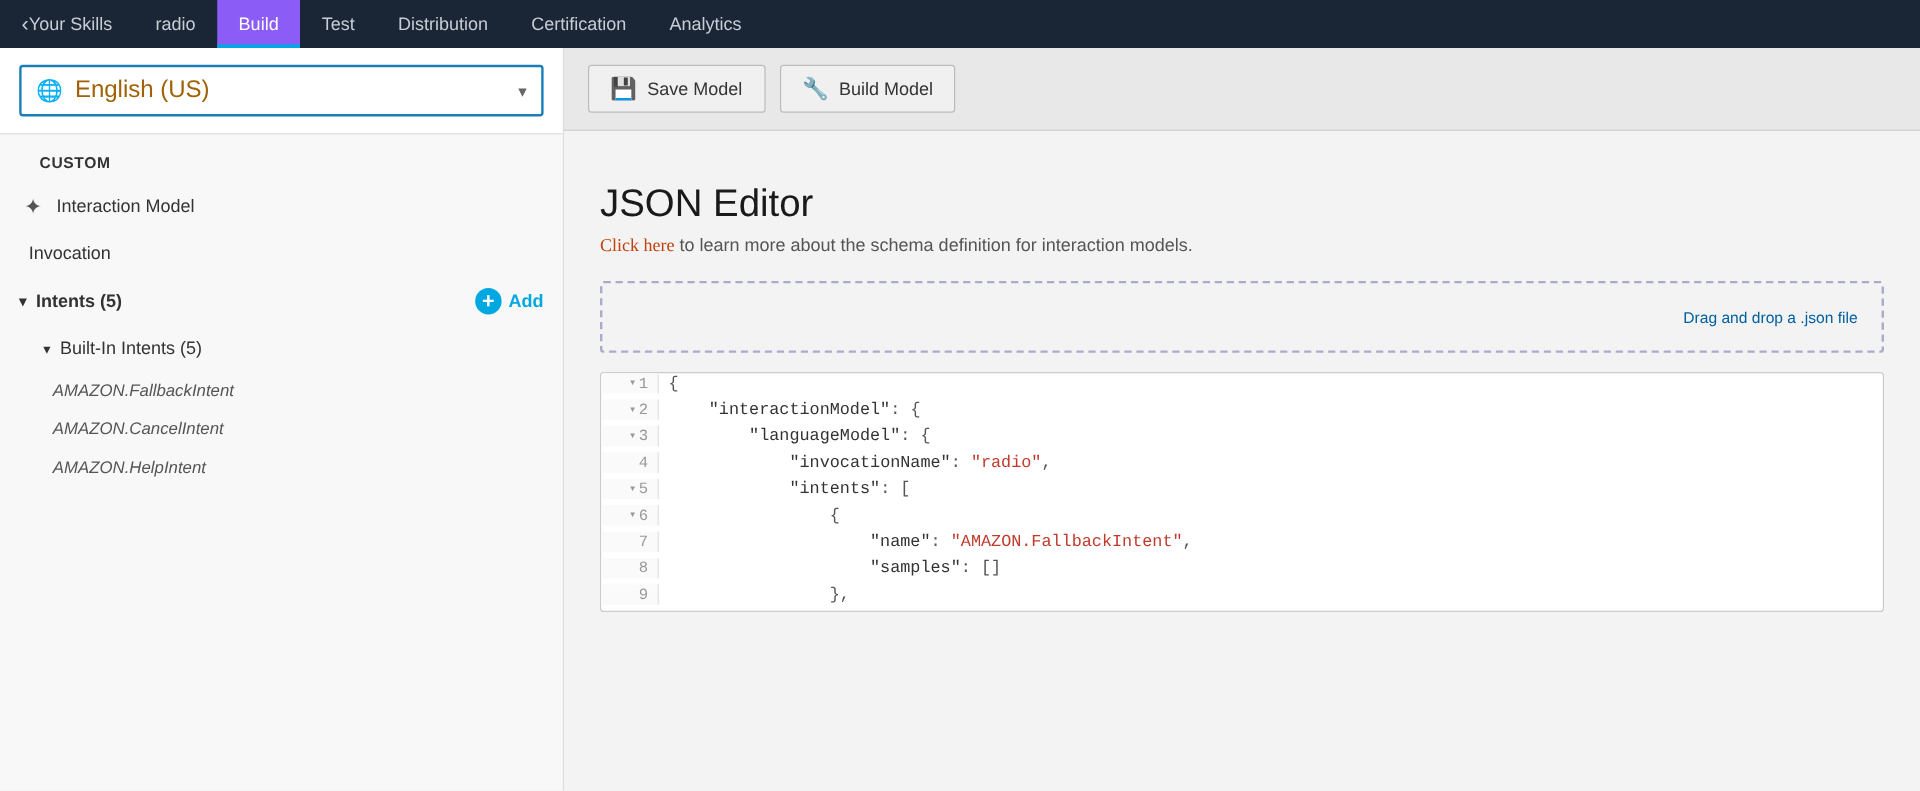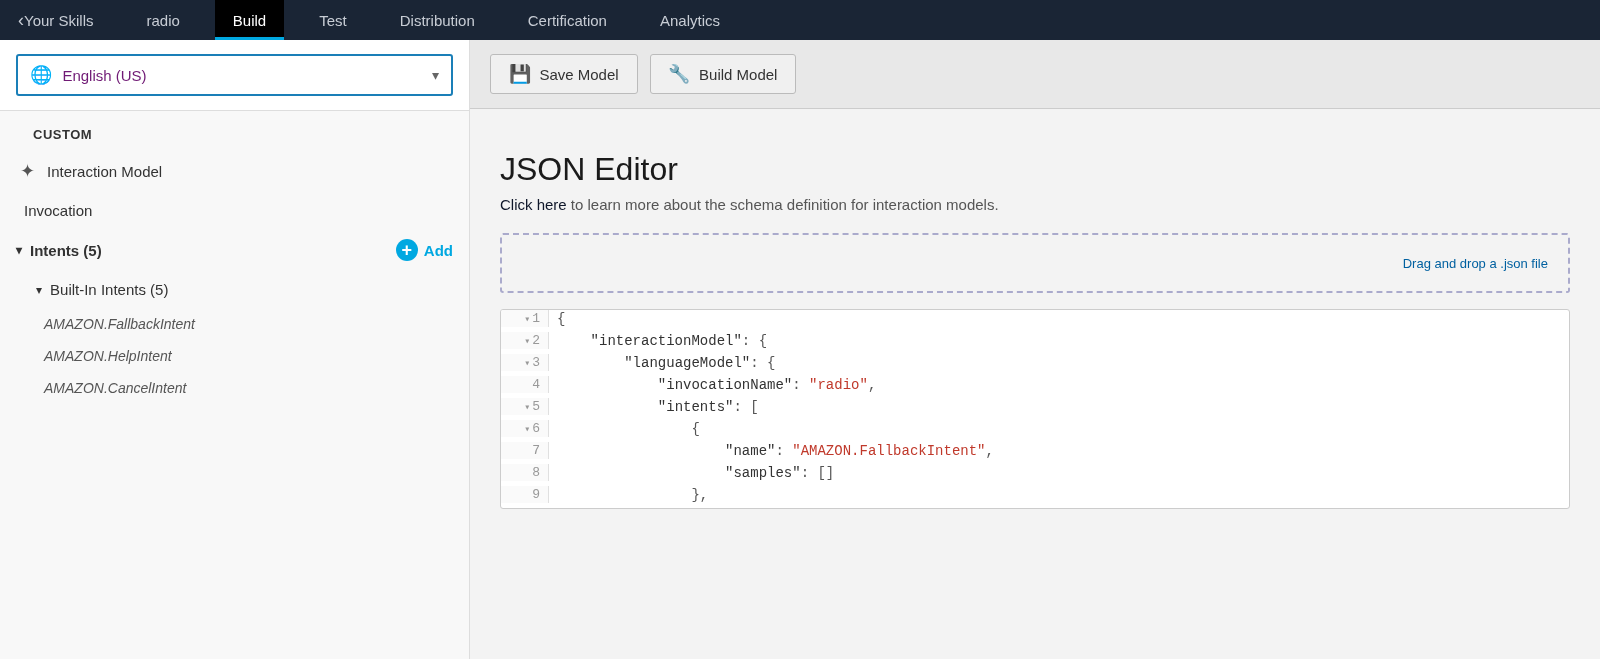--- a/index.html
+++ b/index.html
@@ -6,36 +6,35 @@
     body { font-family: 'Amazon Ember', Arial, sans-serif; background: #f3f3f3; height: 659px; overflow: hidden; display: flex; flex-direction: column; }
 
     
     .top-nav {
       background: #1a2535;
       display: flex;
       align-items: center;
       height: 40px;
       padding: 0 0;
       flex-shrink: 0;
-      gap: 17px;
     }
     .top-nav-item {
       color: #c8cdd5;
       padding: 0 18px;
       height: 100%;
       display: flex;
       align-items: center;
       font-size: 15px;
       cursor: pointer;
       white-space: nowrap;
       position: relative;
     }
     .top-nav-item.active {
       color: #fff;
-      background: #000000;
+      background: #8b5cf6;
     }
     .top-nav-item.active::after {
       content: '';
       position: absolute;
       bottom: 0;
       left: 0;
       right: 0;
       height: 3px;
       background: #00a8e1;
     }
@@ -80,22 +79,22 @@
       background: #fff;
       width: 100%;
       justify-content: space-between;
     }
     .lang-dropdown .globe-icon {
       margin-right: 10px;
       font-size: 18px;
     }
     .lang-dropdown .lang-text {
       flex: 1;
-      font-size: 15px;
-      color: #701a75;
+      font-size: 20px;
+      color: #a16207;
     }
     .lang-dropdown .chevron {
       font-size: 14px;
       color: #666;
     }
 
     .sidebar-section-header {
       padding: 16px 16px 8px 33px;
       font-size: 13px;
       font-weight: 700;
@@ -222,23 +221,24 @@
       margin-top: 12px;
     }
 
     .editor-desc {
       font-size: 15px;
       color: #555;
       margin-bottom: 20px;
     }
 
     .editor-desc a {
-      color: #0f172a;
+      color: #c2410c;
       text-decoration: none;
       cursor: pointer;
+      font-family: Liberation Serif, serif;
     }
 
     .drop-zone {
       border: 2px dashed #aac;
       border-radius: 3px;
       padding: 20px;
       margin-bottom: 16px;
       text-align: right;
       color: #0060a0;
       font-size: 13px;
@@ -364,24 +364,24 @@
 
     <div class="sidebar-group-header" style="padding-left:36px;">
       <span class="chevron-sm">▾</span>
       <span style="">Built-In Intents (5)</span>
     </div>
 
     <div class="sub-item">
       <span>AMAZON.FallbackIntent</span>
     </div>
     <div class="sub-item">
+      <span>AMAZON.CancelIntent</span>
+    </div>
+    <div class="sub-item">
       <span>AMAZON.HelpIntent</span>
-    </div>
-    <div class="sub-item">
-      <span>AMAZON.CancelIntent</span>
     </div>
   </aside>
 
   <div class="content-area">
 
     <div class="toolbar">
       <button class="toolbar-btn">
         <span class="btn-icon">💾</span>
         <span>Save Model</span>
       </button>

